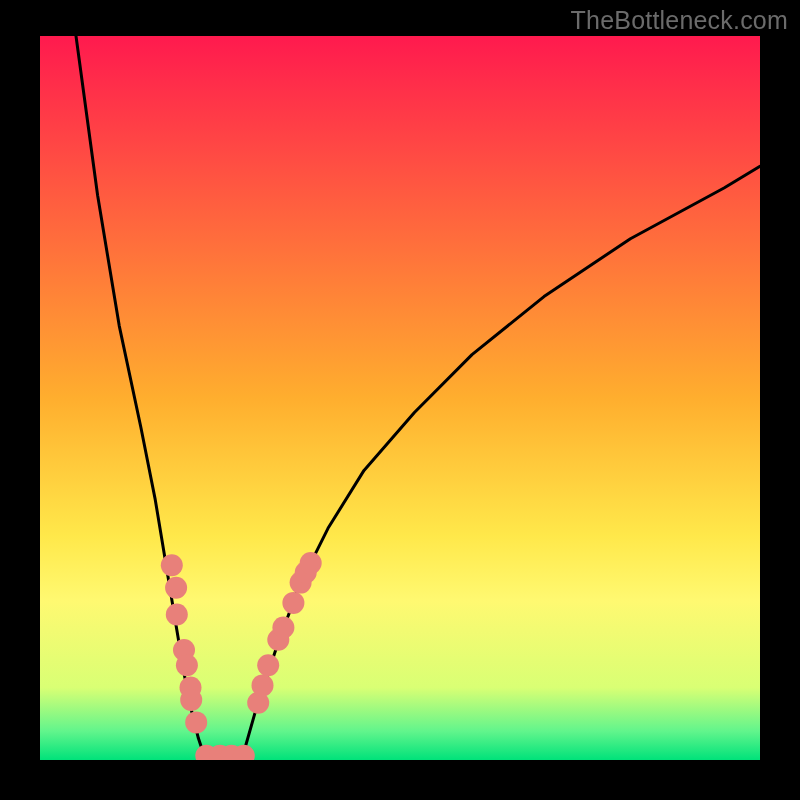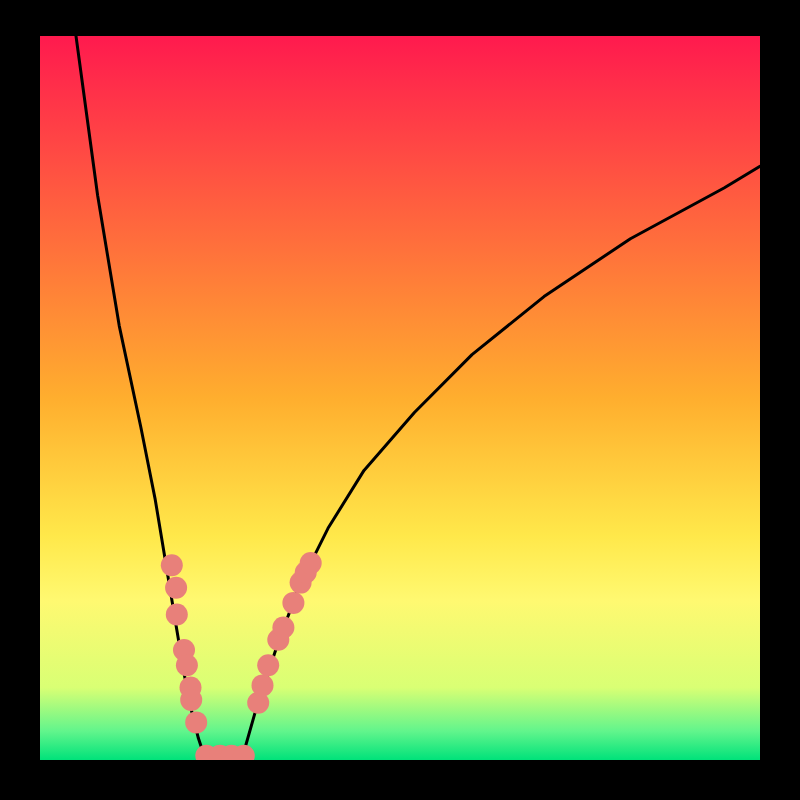--- a/index.html
+++ b/index.html
@@ -27,20 +27,21 @@
     z-index: 10;
   }
   svg {
     display: block;
   }
 </style>
 </head>
 <body>
 
 <div class="frame">
+  <div class="watermark">TheBottleneck.com</div>
 
   <svg id="chart-svg" width="800" height="800" viewBox="0 0 800 800">
     <defs>
       <linearGradient id="bg-grad" x1="0" y1="0" x2="0" y2="1">
           <stop offset="0%" stop-color="#ff1a4e"></stop>
           <stop offset="50%" stop-color="#ffae2e"></stop>
           <stop offset="69%" stop-color="#ffe84a"></stop>
           <stop offset="78%" stop-color="#fff971"></stop>
           <stop offset="90%" stop-color="#d9ff74"></stop>
           <stop offset="96%" stop-color="#62f58c"></stop>

